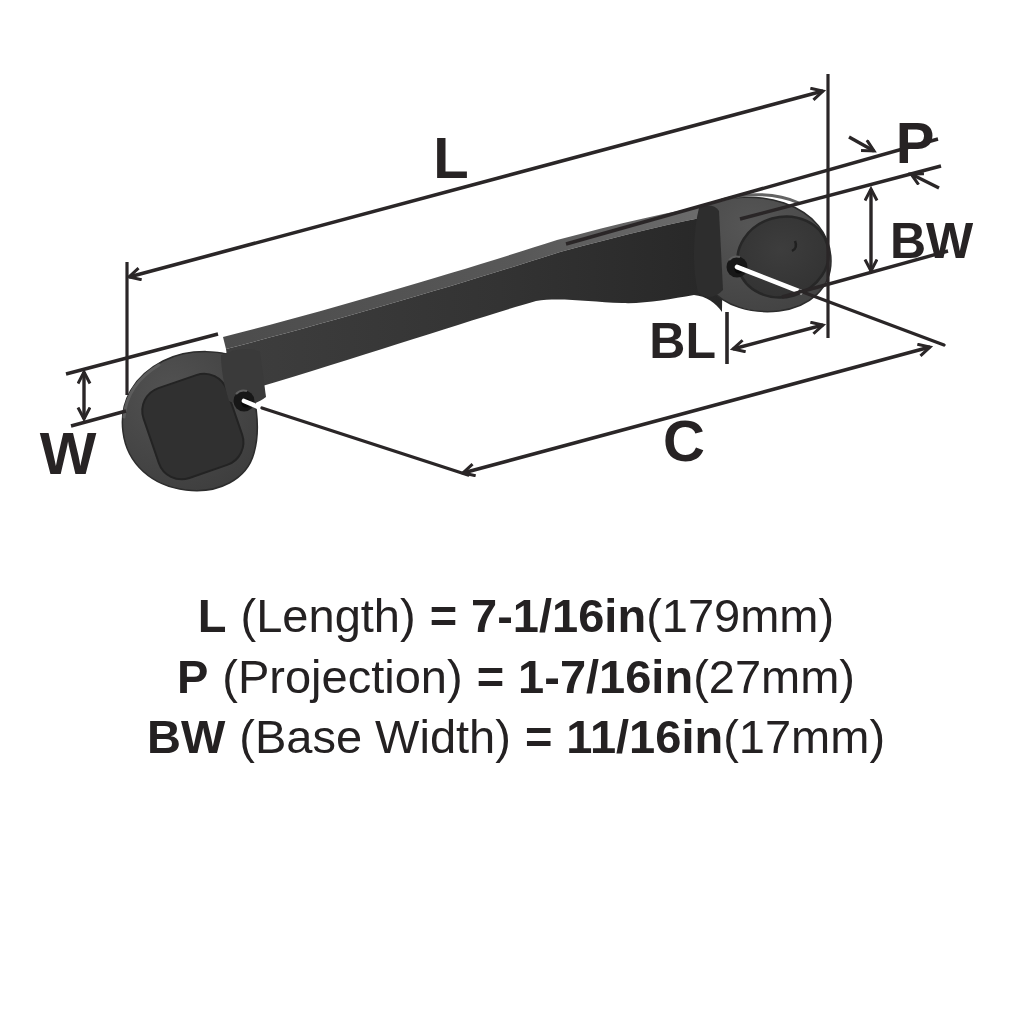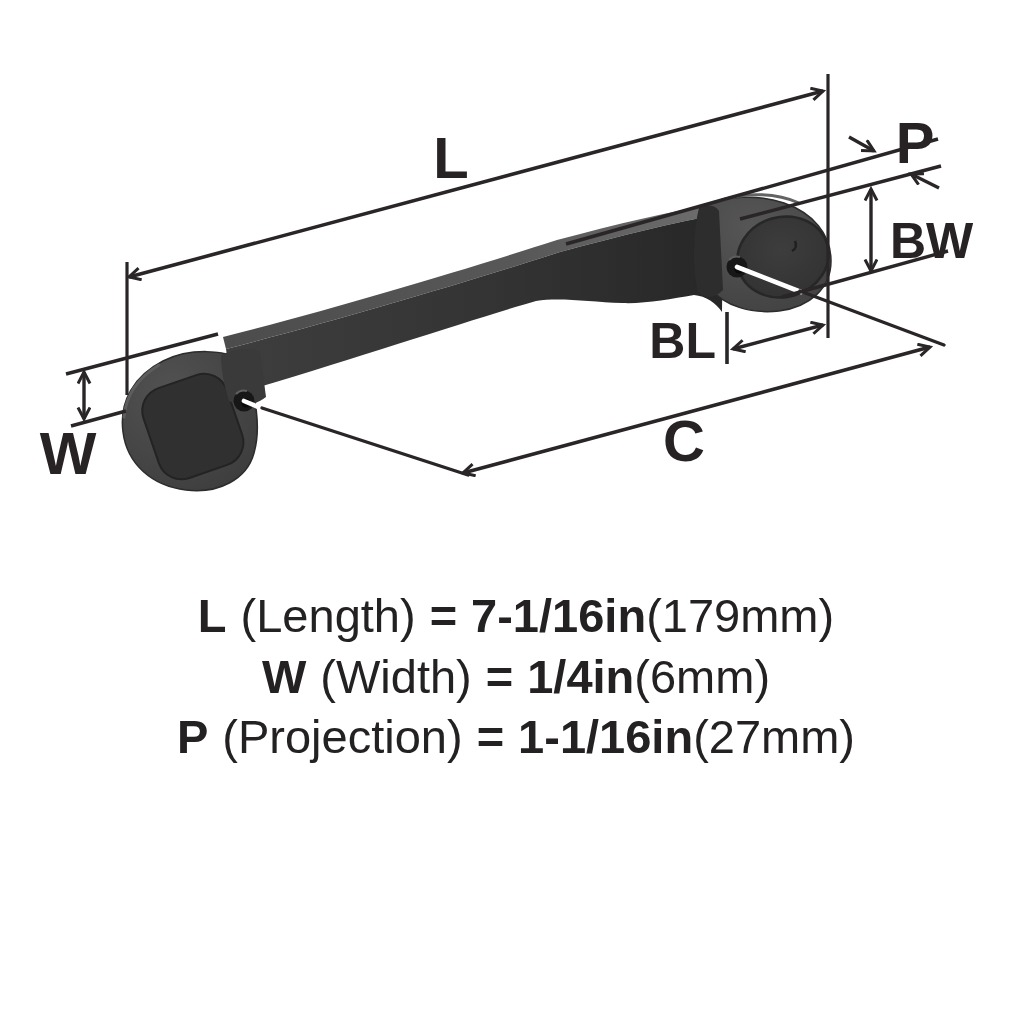--- a/index.html
+++ b/index.html
@@ -122,20 +122,20 @@
     <text class="dim-label" x="716" y="358" font-size="50" text-anchor="end">BL</text>
     <text class="dim-label" x="684" y="461" font-size="58" text-anchor="middle">C</text>
     <text class="dim-label" x="68" y="474" font-size="60" text-anchor="middle">W</text>
   </svg>
 
   <div class="legend">
     <div class="row">
       <span class="b m">L</span><span class="r m">(Length)</span><span class="b m">=</span><span class="b">7-1/16in</span><span class="r">(179mm)</span>
     </div>
     <div class="row">
-      <span class="b m">W</span><span class="r m">(Width)</span><span class="b m">=</span><span class="b">1/4in</span><span class="r">(6mm)</span>
+      <span class="b m">P</span><span class="r m">(Projection)</span><span class="b m">=</span><span class="b">1-7/16in</span><span class="r">(27mm)</span>
     </div>
     <div class="row">
-      <span class="b m">P</span><span class="r m">(Projection)</span><span class="b m">=</span><span class="b">1-1/16in</span><span class="r">(27mm)</span>
+      <span class="b m">BW</span><span class="r m">(Base Width)</span><span class="b m">=</span><span class="b">11/16in</span><span class="r">(17mm)</span>
     </div>
   </div>
 
 </div>
 
 </body></html>

